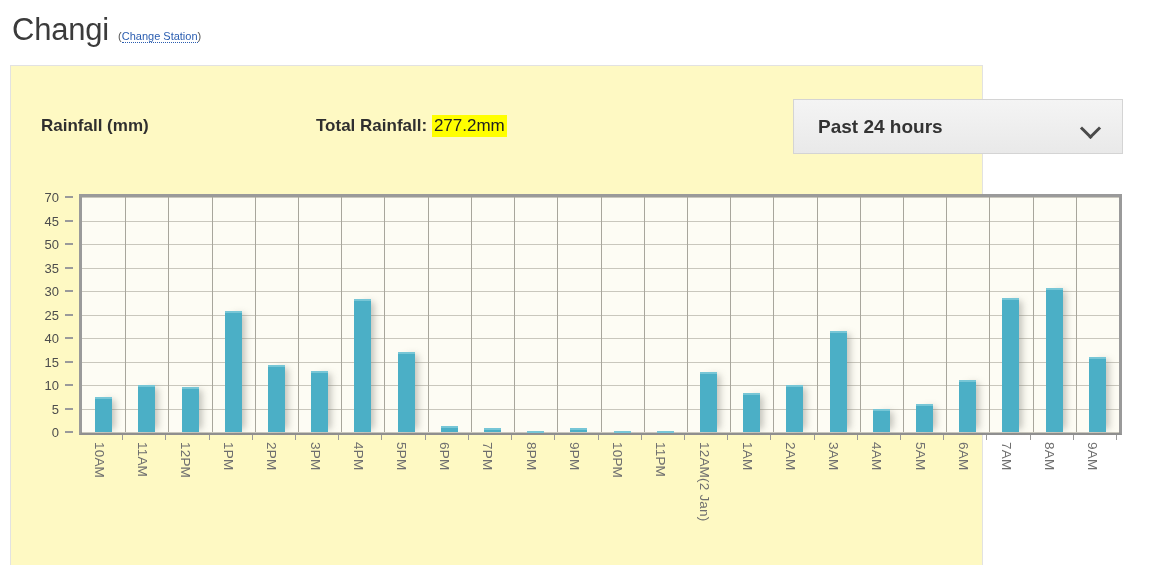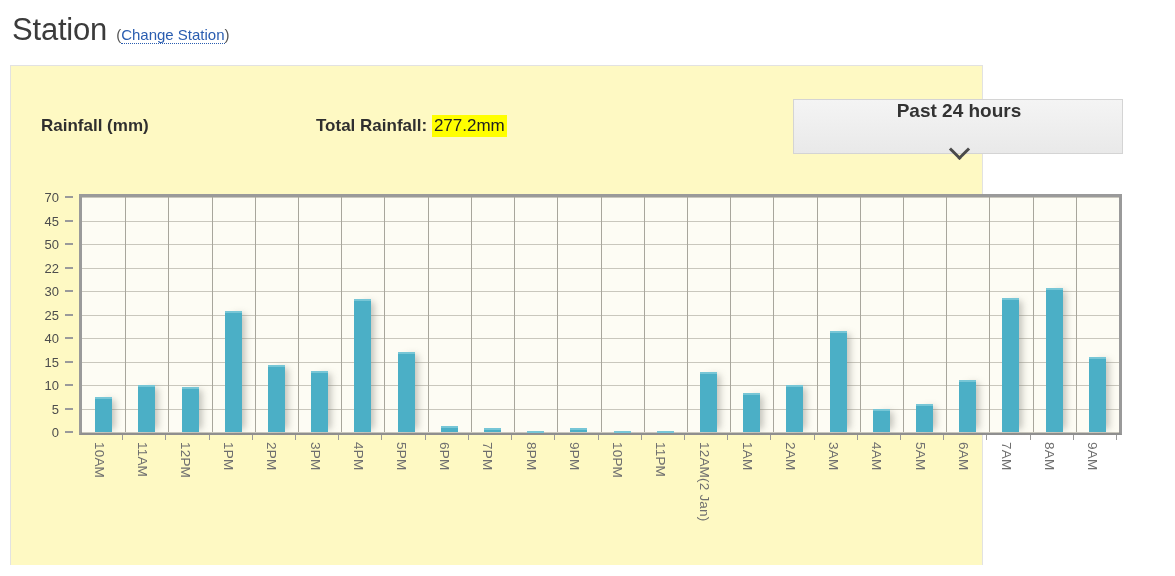--- a/index.html
+++ b/index.html
@@ -26,21 +26,21 @@
     gap: 9px;
   }
   .station-name {
     font-size: 31px;
     font-weight: 400;
     color: #3b3b3b;
     letter-spacing: -0.2px;
     line-height: 1;
   }
   .change-station-wrap {
-    font-size: 15px;
+    font-size: 11px;
     color: #555555;
     line-height: 1;
   }
   .change-station-link {
     color: #2a5db0;
     text-decoration: none;
     border-bottom: 1px dotted #2a5db0;
     cursor: pointer;
   }
 
@@ -97,21 +97,20 @@
     width: 330px;
     height: 55px;
     background: linear-gradient(to bottom, #f4f4f4 0%, #eeeeee 55%, #e9e9e9 100%);
     border: 1px solid #d4d4d4;
     box-sizing: border-box;
     display: flex;
     align-items: center;
     justify-content: space-between;
     padding: 0 22px 0 24px;
     cursor: pointer;
-    flex-direction: column;
   }
   .period-select-label {
     font-size: 19px;
     font-weight: bold;
     color: #333333;
   }
   .chevron {
     width: 19px;
     height: 11px;
     position: relative;
@@ -238,21 +237,21 @@
     top: -3px;
     width: 1px;
     height: 5px;
     background: #9a9a9a;
   }
 </style>
 </head>
 <body>
 
 <div class="page-header">
-  <span class="station-name">Station</span>
+  <span class="station-name">Changi</span>
   <span class="change-station-wrap"><span>(</span><a class="change-station-link" href="#">Change Station</a><span>)</span></span>
 </div>
 
 <div class="panel">
 
   <div class="controls">
     <div class="rainfall-label">Rainfall (mm)</div>
     <div class="total-rainfall">
       <span>Total Rainfall:</span>
       <span class="value">277.2mm</span>
@@ -272,21 +271,21 @@
         <div class="y-label" style="top: 191px;">10</div>
         <div class="y-tick" style="top: 191px;"></div>
         <div class="y-label" style="top: 167.5px; margin-left: 24px;">15</div>
         <div class="y-tick" style="top: 167.5px;"></div>
         <div class="y-label" style="top: 144px;">40</div>
         <div class="y-tick" style="top: 144px;"></div>
         <div class="y-label" style="top: 120.5px;">25</div>
         <div class="y-tick" style="top: 120.5px;"></div>
         <div class="y-label" style="top: 97px;">30</div>
         <div class="y-tick" style="top: 97px;"></div>
-        <div class="y-label" style="top: 73.5px;">22</div>
+        <div class="y-label" style="top: 73.5px;">35</div>
         <div class="y-tick" style="top: 73.5px;"></div>
         <div class="y-label" style="top: 50px;">50</div>
         <div class="y-tick" style="top: 50px;"></div>
         <div class="y-label" style="top: 26.5px;">45</div>
         <div class="y-tick" style="top: 26.5px;"></div>
         <div class="y-label" style="top: 3px;">70</div>
         <div class="y-tick" style="top: 3px;"></div>
       </div>
     <div class="plot">
       <div class="plot-inner" id="plot-inner">

